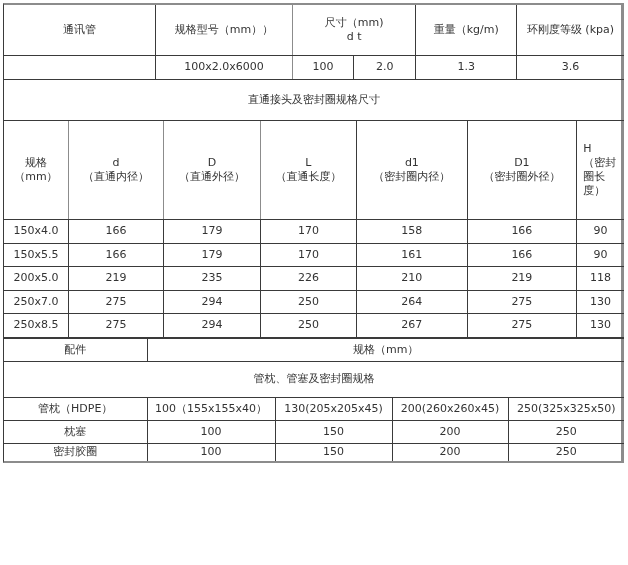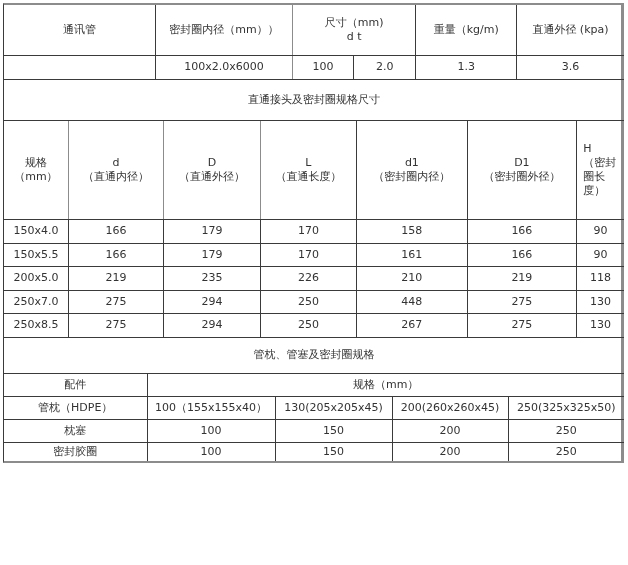--- a/index.html
+++ b/index.html
@@ -24,25 +24,25 @@
       <col style="width:151px">
         <col style="width:136px">
         <col style="width:61px">
         <col style="width:62px">
         <col style="width:100px">
         <col style="width:107px">
     </colgroup>
     <tbody>
         <tr style="height:50px">
       <td style="border-top:none;border-left:none">通讯管</td>
-      <td class="gray-v" style="border-top:none">密封圈内径（mm））</td>
+      <td class="gray-v" style="border-top:none">规格型号（mm））</td>
       <td colspan="2" class="ml" style="border-top:none">尺寸（mm)
   d    t</td>
       <td style="border-top:none">重量（kg/m)</td>
-      <td style="border-top:none;border-right:none">直通外径 (kpa)</td>
+      <td style="border-top:none;border-right:none">环刚度等级 (kpa)</td>
     </tr>
     <tr style="height:24px">
       <td style="border-left:none"></td>
       <td class="gray-v">100x2.0x6000</td>
       <td>100</td>
       <td>2.0</td>
       <td>1.3</td>
       <td style="border-right:none">3.6</td>
     </tr>
   </tbody>
@@ -105,21 +105,21 @@
       <td>226</td>
       <td>210</td>
       <td>219</td>
       <td style="border-right:none">118</td>
     </tr>
     <tr style="height:23.5px">
       <td style="border-left:none">250x7.0</td>
       <td>275</td>
       <td>294</td>
       <td>250</td>
-      <td>448</td>
+      <td>264</td>
       <td>275</td>
       <td style="border-right:none">130</td>
     </tr>
     <tr style="height:23.5px">
       <td style="border-left:none">250x8.5</td>
       <td>275</td>
       <td>294</td>
       <td>250</td>
       <td>267</td>
       <td>275</td>
@@ -130,26 +130,26 @@
 
   <table>
     <colgroup>
       <col style="width:143px">
         <col style="width:128px">
         <col style="width:117px">
         <col style="width:116px">
         <col style="width:116px">
     </colgroup>
     <tbody>
-        <tr style="height:36px">
-      <td colspan="5" class="section-title" style="border-top:none;border-left:none;border-right:none">管枕、管塞及密封圈规格</td>
-    </tr>
-    <tr style="height:23px">
+        <tr style="height:23px">
       <td style="border-left:none">配件</td>
       <td colspan="4" style="border-right:none">规格（mm）</td>
+    </tr>
+    <tr style="height:36px">
+      <td colspan="5" class="section-title" style="border-top:none;border-left:none;border-right:none">管枕、管塞及密封圈规格</td>
     </tr>
     <tr style="height:23px">
       <td style="border-left:none">管枕（HDPE）</td>
       <td>100（155x155x40）</td>
       <td>130(205x205x45)</td>
       <td>200(260x260x45)</td>
       <td style="border-right:none">250(325x325x50)</td>
     </tr>
     <tr style="height:23px">
       <td style="border-left:none">枕塞</td>

